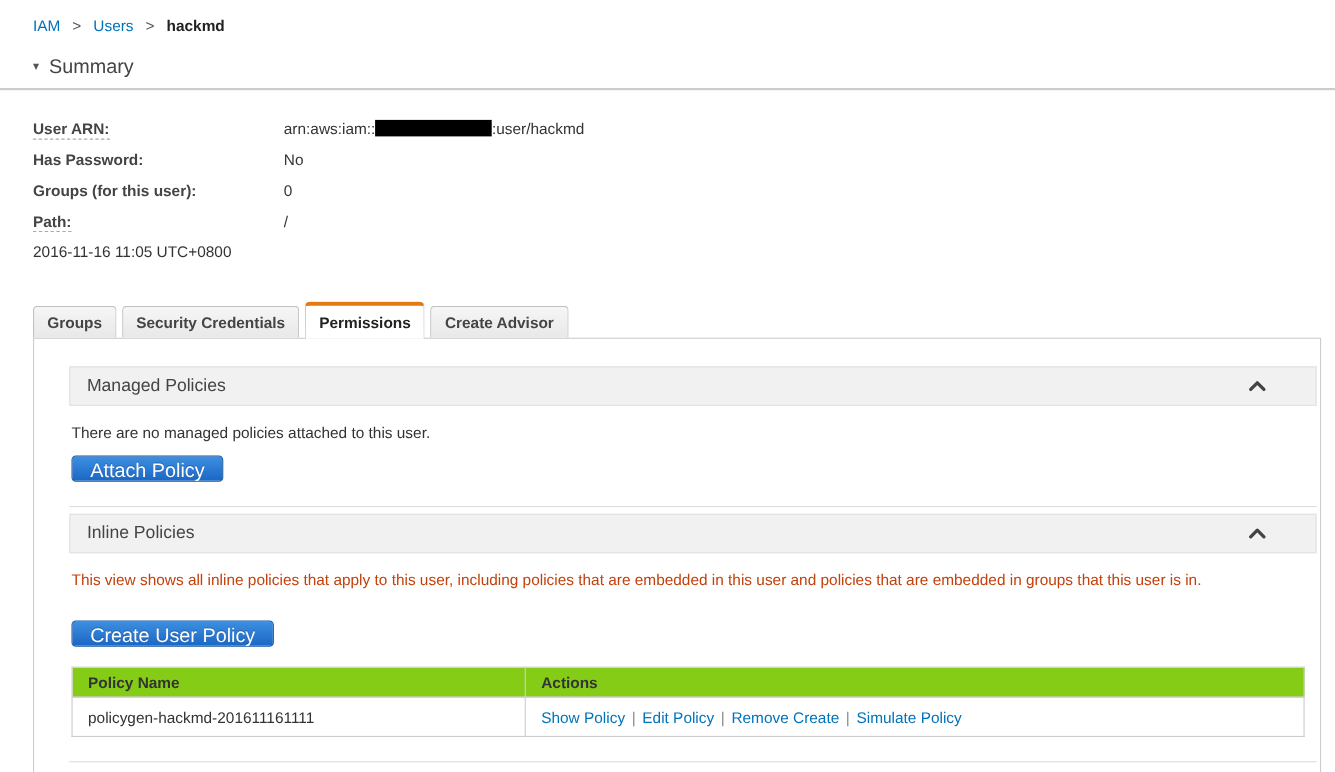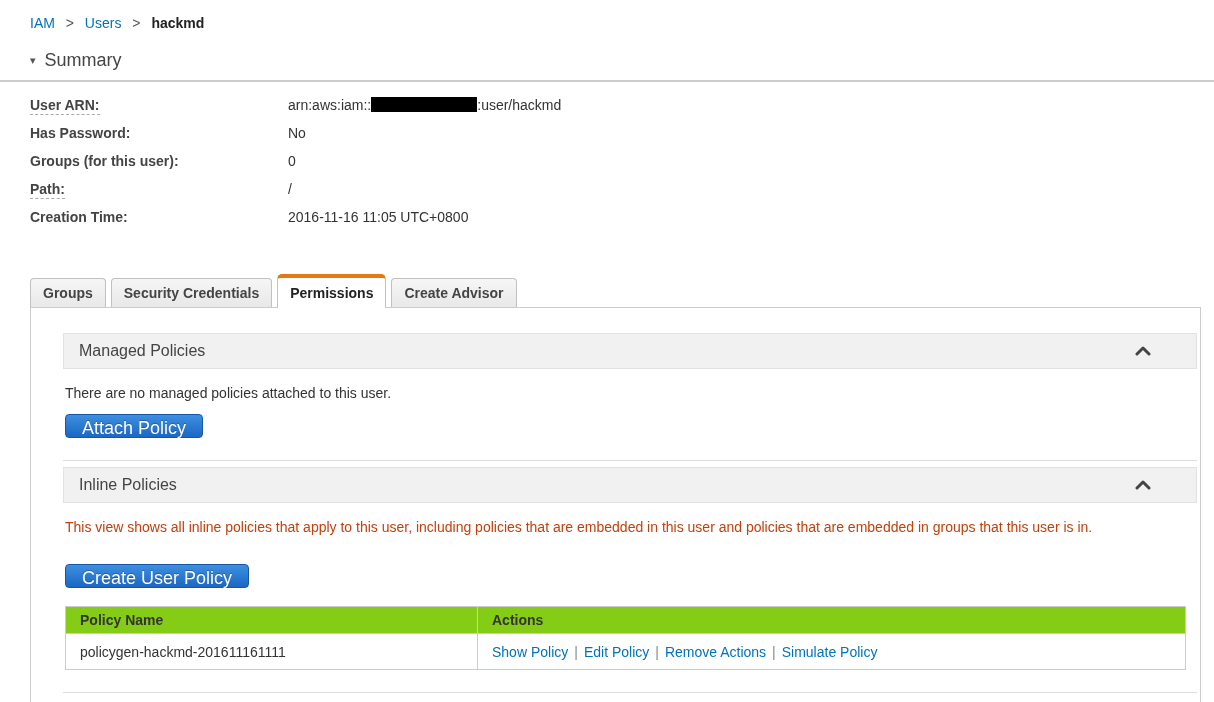--- a/index.html
+++ b/index.html
@@ -17,21 +17,21 @@
   .breadcrumb .sep { color: #545454; margin: 0 7px; }
   .breadcrumb .current { font-weight: bold; color: #222; margin-top: 45px; }
 
   
   .summary-header { margin: 19px 0 0 30px; font-size: 18px; color: #444; display: flex; align-items: center; }
   .summary-header .tri { font-size: 11px; color: #555; margin-right: 9px; cursor: pointer; }
   .summary-hr { height: 2px; background: #cccccc; margin-top: 9px; }
 
   
   .fields { margin: 15px 0 0 30px; }
-  .field-row { display: flex; height: 28px; align-items: flex-start; gap: 30px; }
+  .field-row { display: flex; height: 28px; align-items: flex-end; }
   .field-label { width: 228px; font-weight: bold; color: #444; }
   .field-label .u { border-bottom: 1px dashed #aaa; padding-bottom: 1px; }
   .field-value { color: #333; }
   .redacted { display: inline-block; width: 106px; height: 15px; background: #000; vertical-align: -2px; }
 
   
   .tabs { display: flex; align-items: flex-end; margin: 37px 0 0 30px; position: relative; z-index: 2; }
   .tab {
     line-height: 28px; padding: 0 12px; margin-right: 5px;
     background: linear-gradient(180deg, #f6f6f6, #e8e8e8);
@@ -119,21 +119,20 @@
   </div>
   <div class="field-row">
     <div class="field-label"><span>Groups (for this user):</span></div>
     <div class="field-value">0</div>
   </div>
   <div class="field-row">
     <div class="field-label"><span class="u">Path:</span></div>
     <div class="field-value">/</div>
   </div>
   <div class="field-row">
-    <div class="field-label"><span>Creation Time:</span></div>
     <div class="field-value">2016-11-16 11:05 UTC+0800</div>
   </div>
 </div>
 
 <div class="tabs">
   <div class="tab">Groups</div>
   <div class="tab">Security Credentials</div>
   <div class="tab active">Permissions</div>
   <div class="tab">Create Advisor</div>
 </div>
@@ -172,21 +171,21 @@
         <thead>
           <tr>
             <th class="col-name">Policy Name</th>
             <th>Actions</th>
           </tr>
         </thead>
         <tbody>
           <tr>
             <td>policygen-hackmd-201611161111</td>
             <td class="actions">
-              <a>Show Policy</a><span class="pipe">|</span><a>Edit Policy</a><span class="pipe">|</span><a>Remove Actions</a><span class="pipe">|</span><a>Simulate Policy</a>
+              <a>Show Policy</a><span class="pipe">|</span><a>Edit Policy</a><span class="pipe">|</span><a>Remove Create</a><span class="pipe">|</span><a>Simulate Policy</a>
             </td>
           </tr>
         </tbody>
       </table>
     </div>
   </div>
 
 </div>
 
 </body></html>

